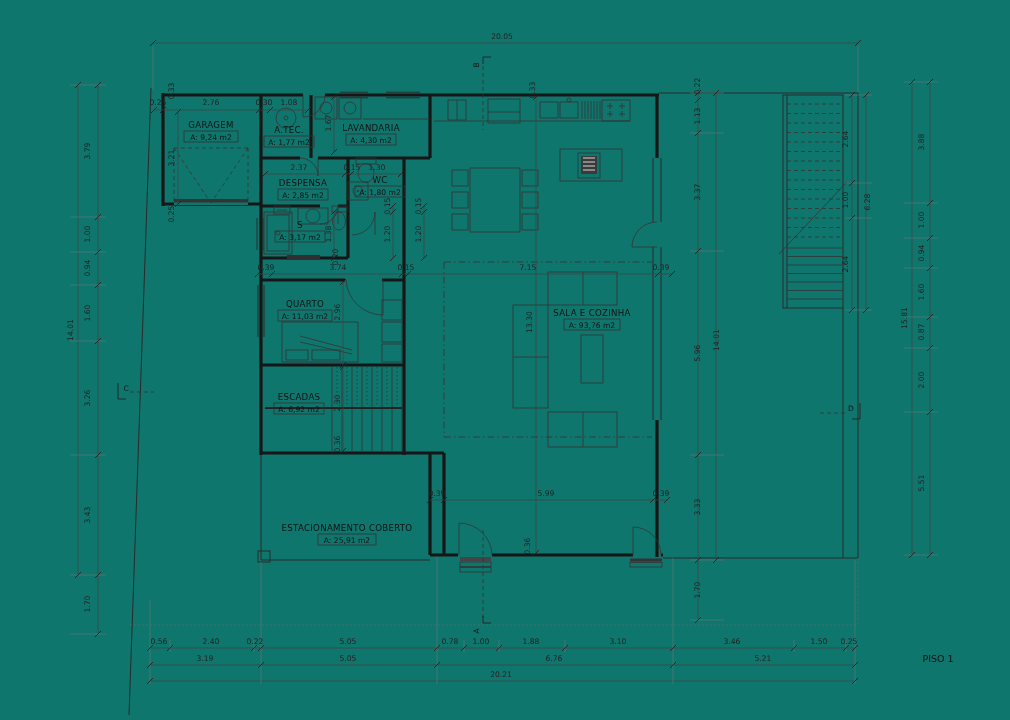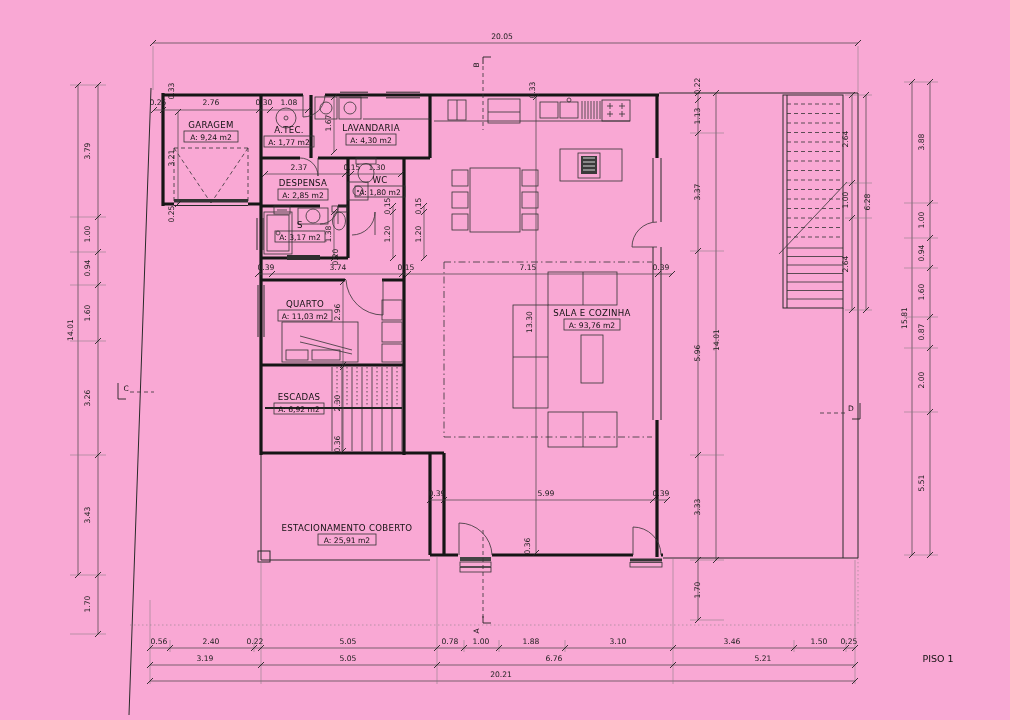--- a/index.html
+++ b/index.html
@@ -1,16 +1,16 @@
 <!DOCTYPE html>
 <html><head>
 <meta charset="utf-8">
 <style>
   html,body{margin:0;padding:0;background:#fff;}
-  .page{position:relative;width:1010px;height:720px;background:#f9a8d4;overflow:hidden;
+  .page{position:relative;width:1010px;height:720px;background:#0f766e;overflow:hidden;
         font-family:"DejaVu Sans", sans-serif;}
   svg{display:block}
   svg text{font-family:"DejaVu Sans", sans-serif;fill:#1c1c1c;}
   .dim{font-size:7.6px;fill:#222;}
   .room{font-size:8.6px;fill:#111;letter-spacing:.3px;}
   .area{font-size:7.6px;fill:#111;}
   .marker{font-size:7.5px;fill:#111;}
   .floor{font-size:9.5px;fill:#111;}
   .w{stroke:#161616;stroke-width:3.2;fill:none;stroke-linecap:butt;}
   .t{stroke:#2a2a2a;stroke-width:1;fill:none;}

